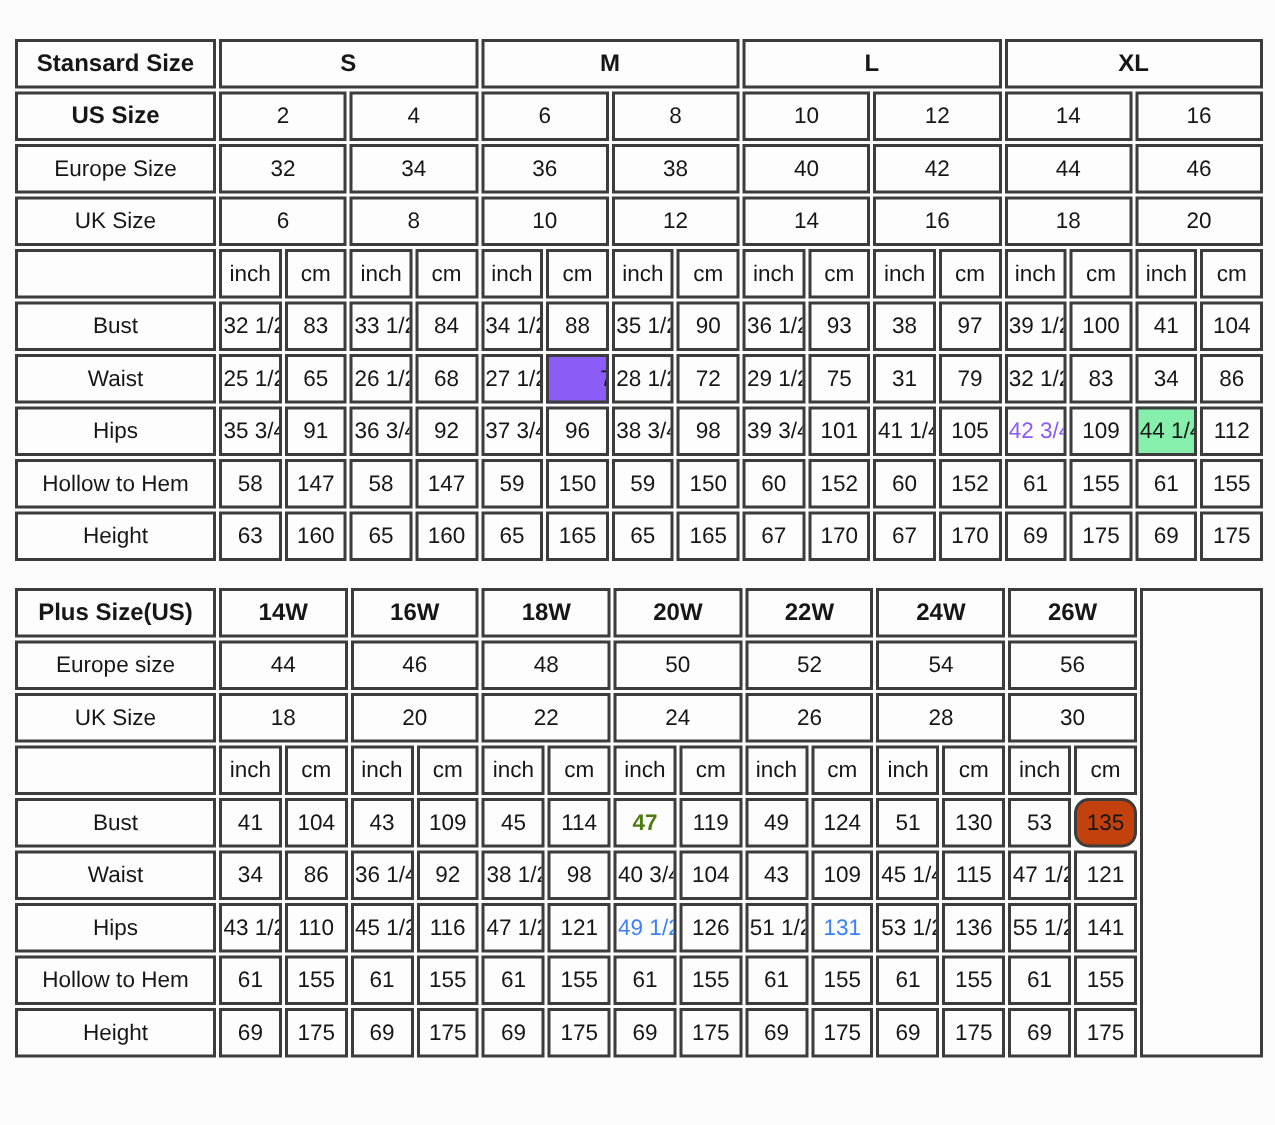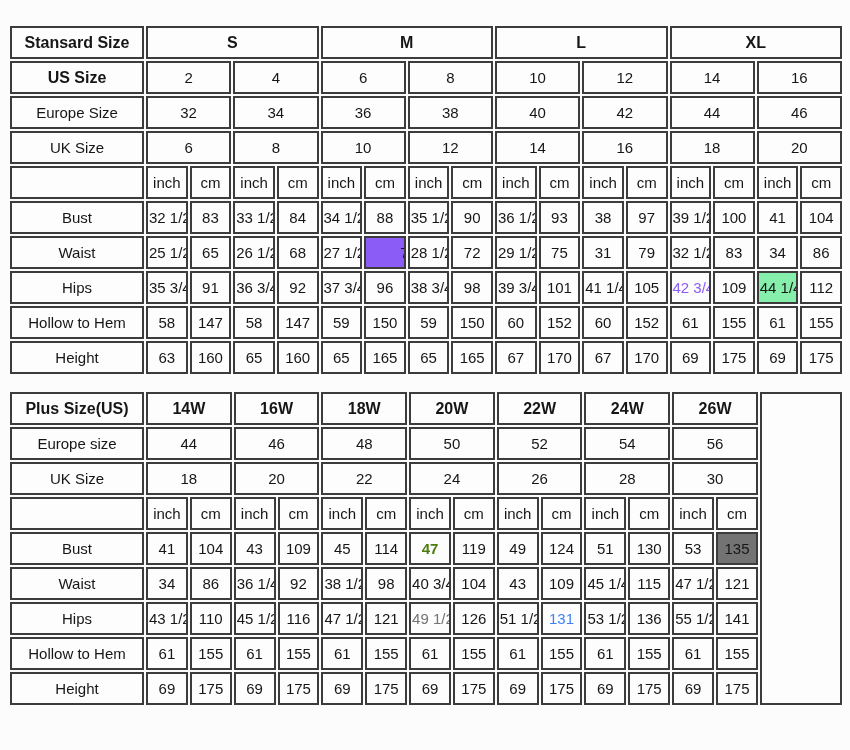--- a/index.html
+++ b/index.html
@@ -304,21 +304,21 @@
           <td style="border-color: rgb(60, 60, 60); background: rgb(253, 253, 253); color: rgb(22, 22, 22);">109</td>
           <td style="border-color: rgb(60, 60, 60); background: rgb(253, 253, 253); color: rgb(22, 22, 22);">45</td>
           <td style="border-color: rgb(60, 60, 60); background: rgb(253, 253, 253); color: rgb(22, 22, 22);">114</td>
           <td style="border-color: rgb(60, 60, 60); background: rgb(253, 253, 253); color: #4d7c0f; font-weight: bold;">47</td>
           <td style="border-color: rgb(60, 60, 60); background: rgb(253, 253, 253); color: rgb(22, 22, 22);">119</td>
           <td style="border-color: rgb(60, 60, 60); background: rgb(253, 253, 253); color: rgb(22, 22, 22);">49</td>
           <td style="border-color: rgb(60, 60, 60); background: rgb(253, 253, 253); color: rgb(22, 22, 22);">124</td>
           <td style="border-color: rgb(60, 60, 60); background: rgb(253, 253, 253); color: rgb(22, 22, 22);">51</td>
           <td style="border-color: rgb(60, 60, 60); background: rgb(253, 253, 253); color: rgb(22, 22, 22);">130</td>
           <td style="border-color: rgb(60, 60, 60); background: rgb(253, 253, 253); color: rgb(22, 22, 22);">53</td>
-          <td style="border-color: rgb(60, 60, 60); background: #737373; color: rgb(22, 22, 22);">135</td>
+          <td style="border-color: rgb(60, 60, 60); background: #c2410c; color: rgb(22, 22, 22); border-radius: 10px;">135</td>
         </tr>
         <tr>
           <td style="border-color: rgb(60, 60, 60); background: rgb(253, 253, 253); color: rgb(22, 22, 22);">Waist</td>
           <td style="border-color: rgb(60, 60, 60); background: rgb(253, 253, 253); color: rgb(22, 22, 22);">34</td>
           <td style="border-color: rgb(60, 60, 60); background: rgb(253, 253, 253); color: rgb(22, 22, 22);">86</td>
           <td style="border-color: rgb(60, 60, 60); background: rgb(253, 253, 253); color: rgb(22, 22, 22);">36 1/4</td>
           <td style="border-color: rgb(60, 60, 60); background: rgb(253, 253, 253); color: rgb(22, 22, 22);">92</td>
           <td style="border-color: rgb(60, 60, 60); background: rgb(253, 253, 253); color: rgb(22, 22, 22);">38 1/2</td>
           <td style="border-color: rgb(60, 60, 60); background: rgb(253, 253, 253); color: rgb(22, 22, 22);">98</td>
           <td style="border-color: rgb(60, 60, 60); background: rgb(253, 253, 253); color: rgb(22, 22, 22);">40 3/4</td>
@@ -331,21 +331,21 @@
           <td style="border-color: rgb(60, 60, 60); background: rgb(253, 253, 253); color: rgb(22, 22, 22);">121</td>
         </tr>
         <tr>
           <td style="border-color: rgb(60, 60, 60); background: rgb(253, 253, 253); color: rgb(22, 22, 22);">Hips</td>
           <td style="border-color: rgb(60, 60, 60); background: rgb(253, 253, 253); color: rgb(22, 22, 22);">43 1/2</td>
           <td style="border-color: rgb(60, 60, 60); background: rgb(253, 253, 253); color: rgb(22, 22, 22);">110</td>
           <td style="border-color: rgb(60, 60, 60); background: rgb(253, 253, 253); color: rgb(22, 22, 22);">45 1/2</td>
           <td style="border-color: rgb(60, 60, 60); background: rgb(253, 253, 253); color: rgb(22, 22, 22);">116</td>
           <td style="border-color: rgb(60, 60, 60); background: rgb(253, 253, 253); color: rgb(22, 22, 22);">47 1/2</td>
           <td style="border-color: rgb(60, 60, 60); background: rgb(253, 253, 253); color: rgb(22, 22, 22);">121</td>
-          <td style="border-color: rgb(60, 60, 60); background: rgb(253, 253, 253); color: #737373;">49 1/2</td>
+          <td style="border-color: rgb(60, 60, 60); background: rgb(253, 253, 253); color: #3b82f6;">49 1/2</td>
           <td style="border-color: rgb(60, 60, 60); background: rgb(253, 253, 253); color: rgb(22, 22, 22);">126</td>
           <td style="border-color: rgb(60, 60, 60); background: rgb(253, 253, 253); color: rgb(22, 22, 22);">51 1/2</td>
           <td style="border-color: rgb(60, 60, 60); background: rgb(253, 253, 253); color: #3b82f6;">131</td>
           <td style="border-color: rgb(60, 60, 60); background: rgb(253, 253, 253); color: rgb(22, 22, 22);">53 1/2</td>
           <td style="border-color: rgb(60, 60, 60); background: rgb(253, 253, 253); color: rgb(22, 22, 22);">136</td>
           <td style="border-color: rgb(60, 60, 60); background: rgb(253, 253, 253); color: rgb(22, 22, 22);">55 1/2</td>
           <td style="border-color: rgb(60, 60, 60); background: rgb(253, 253, 253); color: rgb(22, 22, 22);">141</td>
         </tr>
         <tr>
           <td style="border-color: rgb(60, 60, 60); background: rgb(253, 253, 253); color: rgb(22, 22, 22);">Hollow to Hem</td>

